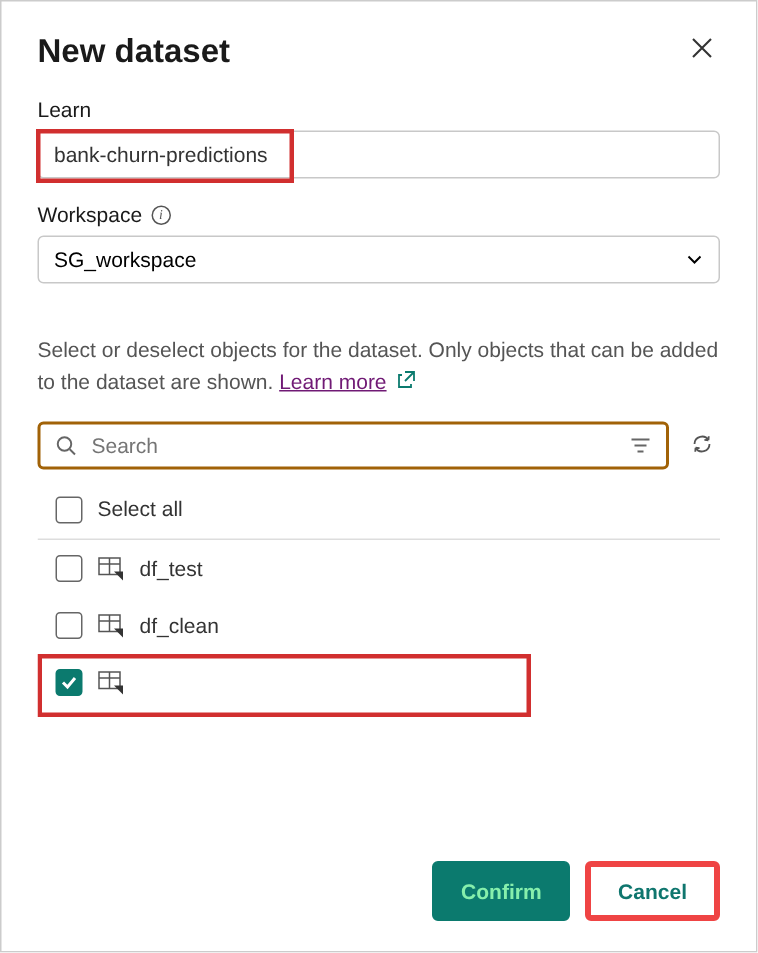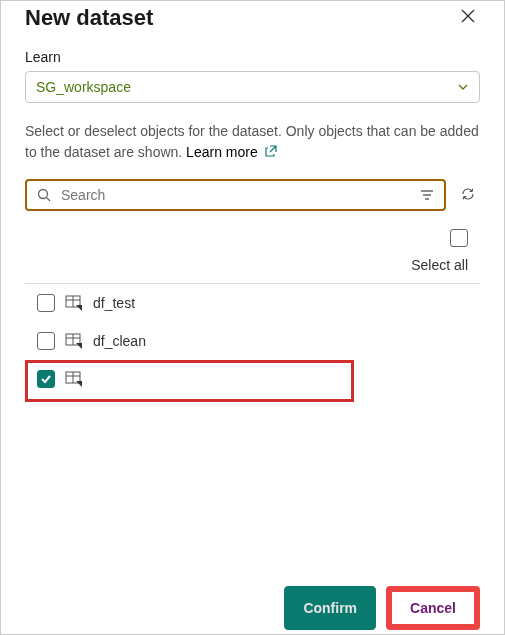--- a/index.html
+++ b/index.html
@@ -10,21 +10,21 @@
       background: #f5f5f5;
       width: 505px;
       height: 635px;
       overflow: hidden;
     }
     .dialog {
       background: #fff;
       width: 505px;
       height: 635px;
       border: 1px solid #ccc;
-      padding: 4px 24px;
+      padding: 20px 24px;
       position: relative;
       display: flex;
       flex-direction: column;
     }
     .dialog-header {
       display: flex;
       justify-content: space-between;
       align-items: flex-start;
       margin-bottom: 18px;
     }
@@ -89,44 +89,45 @@
       border-radius: 4px;
       color: #333;
       font-family: inherit;
     }
     .select-input {
       width: 100%;
       padding: 7px 10px;
       font-size: 14px;
       border: 1px solid #c8c8c8;
       border-radius: 4px;
-      color: #4d7c0f;
+      color: #000000;
       background: #fff;
       display: flex;
       justify-content: space-between;
       align-items: center;
       cursor: pointer;
-      margin-bottom: 18px;
+      margin-bottom: 34px;
       gap: 35px;
     }
     .chevron-down {
       width: 12px;
       height: 12px;
       display: inline-flex;
       align-items: center;
       justify-content: center;
     }
     .help-text {
       font-size: 14px;
       color: #555;
       line-height: 1.5;
       margin-bottom: 16px;
     }
     .learn-link {
-      color: #000000;
+      color: #701a75;
+      text-decoration: underline;
       cursor: pointer;
       margin-top: 24px;
     }
     .ext-icon {
       display: inline-flex;
       width: 12px;
       height: 12px;
       vertical-align: baseline;
     }
     .search-row {
@@ -161,25 +162,24 @@
       border: none;
       cursor: pointer;
       padding: 4px;
     }
     .list-area {
       flex: 1;
       overflow: auto;
     }
     .select-all-row {
       display: flex;
-      align-items: flex-end;
+      align-items: flex-start;
       gap: 10px;
       padding: 8px 12px 10px;
       border-bottom: 1px solid #ddd;
-      flex-direction: column;
     }
     .object-row {
       display: flex;
       align-items: center;
       gap: 10px;
       padding: 10px 12px;
       position: relative;
     }
     .checkbox {
       width: 18px;
@@ -228,46 +228,54 @@
     .btn {
       padding: 8px 18px;
       font-size: 14px;
       border-radius: 4px;
       cursor: pointer;
       font-family: inherit;
       font-weight: 600;
     }
     .btn-primary {
       background: #0b7a6e;
-      color: #e5e5e5;
+      color: #86efac;
       border: 1px solid #0b7a6e;
     }
     .btn-secondary {
       background: #fff;
-      color: #701a75;
-      border: 6px solid #ef4444;
+      color: #0f766e;
+      border: 4px solid #ef4444;
     }
   </style>
 </head>
 <body>
 
 <div class="dialog">
   <div class="dialog-header">
     <h1 class="dialog-title">New dataset</h1>
     <button class="close-btn">
       <span>
         <svg width="14" height="14" viewBox="0 0 14 14">
             <path d="M1 1 L13 13 M13 1 L1 13" stroke="currentColor" stroke-width="1.4" fill="none"></path>
           </svg>
       </span>
     </button>
   </div>
 
   <div class="field-label">Learn</div>
-
+  <div class="text-input-wrap">
+    <input type="text" class="text-input" value="bank-churn-predictions" style="">
+    <div class="highlight-name"></div>
+  </div>
+
+  <div class="field-label">
+    <span>Workspace</span>
+    <span class="info-icon-circle">i</span>
+  </div>
   <div class="select-input">
     <span>SG_workspace</span>
     <span class="chevron-down">
       <svg width="12" height="12" viewBox="0 0 12 12">
           <path d="M2 4 L6 8 L10 4" stroke="currentColor" stroke-width="1.3" fill="none"></path>
         </svg>
     </span>
   </div>
 
   <div class="help-text">

